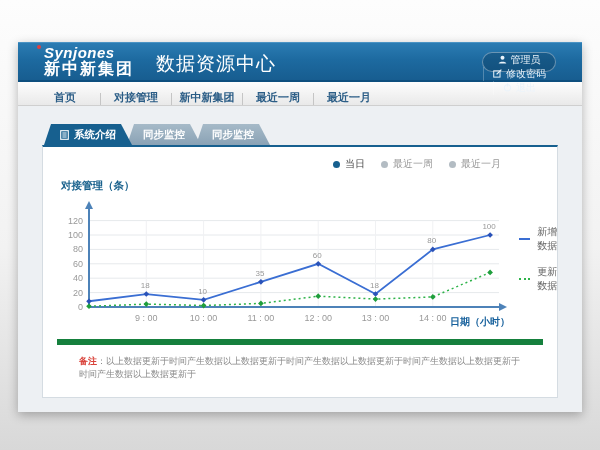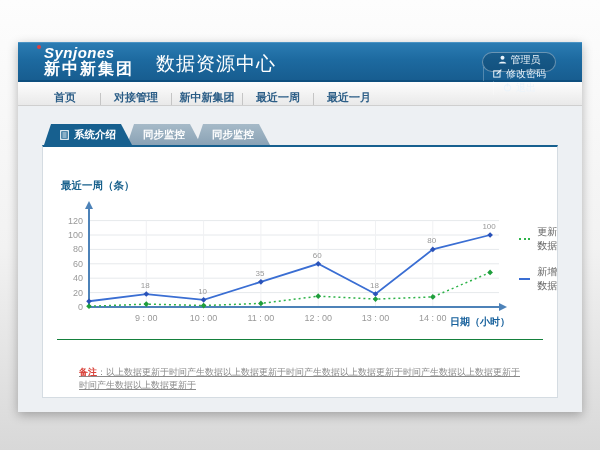--- a/index.html
+++ b/index.html
@@ -54,21 +54,21 @@
   .radio-opt.selected .radio-dot { background:#17608f; }
 
   .chart-wrap { margin-top:32px; margin-left:16px; display:flex; }
   .chart-col {}
   .y-axis-title { font-size:10.5px; font-weight:bold; color:#17608c; margin:0 0 2px 2px; }
   .legend { margin-left:8px; margin-top:46px; }
   .legend-item { display:flex; align-items:center; gap:7px; margin-bottom:12px; cursor:pointer; }
   .legend-swatch { width:22px; height:0; }
   .legend-label { font-size:10px; color:#666; }
 
-  .note { margin:6px 14px 0; border-top:1px solid #15803d; padding:26px 22px 0; font-size:9px; color:#8a8a8a;text-decoration:underline; }
+  .note { margin:6px 14px 0; border-top:6px solid #15803d; padding:10px 22px 0; font-size:9px; color:#8a8a8a; }
   .note b { color:#d9433b; font-weight:bold; }
 </style>
 </head>
 <body>
 
 <div class="page">
 
   <div class="header">
     <div class="logo">
       <span class="logo-dot"></span>
@@ -137,24 +137,38 @@
       <div class="tab">
         <span>同步监控</span>
       </div>
       <div class="tab">
         <span>同步监控</span>
       </div>
     </div>
 
     <div class="panel">
 
+      <div class="radio-row">
+        <div class="radio-opt selected">
+          <span class="radio-dot"></span>
+          <span>当日</span>
+        </div>
+        <div class="radio-opt">
+          <span class="radio-dot"></span>
+          <span>最近一周</span>
+        </div>
+        <div class="radio-opt">
+          <span class="radio-dot"></span>
+          <span>最近一月</span>
+        </div>
+      </div>
 
       <div class="chart-wrap">
         <div class="chart-col">
-          <div class="y-axis-title">最近一周（条）</div>
+          <div class="y-axis-title">对接管理（条）</div>
           <svg width="452" height="134" viewBox="0 0 452 134">
               <text x="24" y="115" text-anchor="end" font-size="9" fill="#999">0</text>
               <line x1="30" y1="97.6" x2="440" y2="97.6" stroke="#e6e9ec" stroke-width="1"></line>
               <text x="24" y="100.6" text-anchor="end" font-size="9" fill="#999">20</text>
               <line x1="30" y1="83.2" x2="440" y2="83.2" stroke="#e6e9ec" stroke-width="1"></line>
               <text x="24" y="86.2" text-anchor="end" font-size="9" fill="#999">40</text>
               <line x1="30" y1="68.80000000000001" x2="440" y2="68.80000000000001" stroke="#e6e9ec" stroke-width="1"></line>
               <text x="24" y="71.80000000000001" text-anchor="end" font-size="9" fill="#999">60</text>
               <line x1="30" y1="54.400000000000006" x2="440" y2="54.400000000000006" stroke="#e6e9ec" stroke-width="1"></line>
               <text x="24" y="57.400000000000006" text-anchor="end" font-size="9" fill="#999">80</text>
@@ -201,27 +215,27 @@
               <rect x="142.6" y="108.56" width="4" height="4" fill="#1f9e3c" transform="rotate(45 144.6 110.56)"></rect>
               <rect x="199.89999999999998" y="106.4" width="4" height="4" fill="#1f9e3c" transform="rotate(45 201.89999999999998 108.4)"></rect>
               <rect x="257.2" y="99.2" width="4" height="4" fill="#1f9e3c" transform="rotate(45 259.2 101.2)"></rect>
               <rect x="314.5" y="102.08" width="4" height="4" fill="#1f9e3c" transform="rotate(45 316.5 104.08)"></rect>
               <rect x="371.79999999999995" y="99.92" width="4" height="4" fill="#1f9e3c" transform="rotate(45 373.79999999999995 101.92)"></rect>
               <rect x="429.09999999999997" y="75.44" width="4" height="4" fill="#1f9e3c" transform="rotate(45 431.09999999999997 77.44)"></rect>
             </svg>
         </div>
         <div class="legend">
           <div class="legend-item">
+            <span class="legend-swatch" style="border-top: 2px solid rgb(58, 110, 211);"></span>
+            <span class="legend-label">新增数据</span>
+          </div>
+          <div class="legend-item">
             <span class="legend-swatch" style="border-top: 2px dotted rgb(46, 179, 74);"></span>
             <span class="legend-label">更新数据</span>
           </div>
-          <div class="legend-item">
-            <span class="legend-swatch" style="border-top: 2px solid rgb(58, 110, 211);"></span>
-            <span class="legend-label">新增数据</span>
-          </div>
         </div>
       </div>
 
       <div class="note">
         <b>备注</b><span>：以上数据更新于时间产生数据以上数据更新于时间产生数据以上数据更新于时间产生数据以上数据更新于时间产生数据以上数据更新于</span>
       </div>
 
     </div>
   </div>
 </div>

